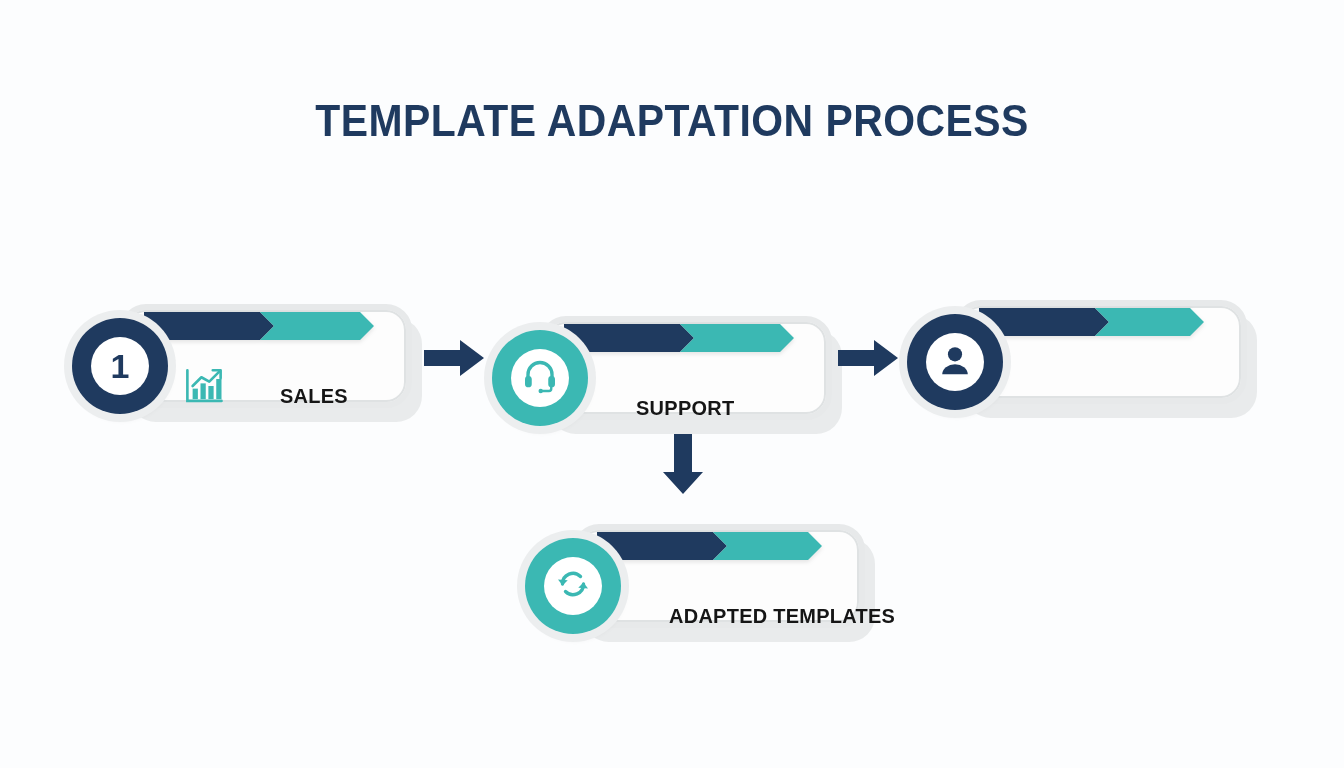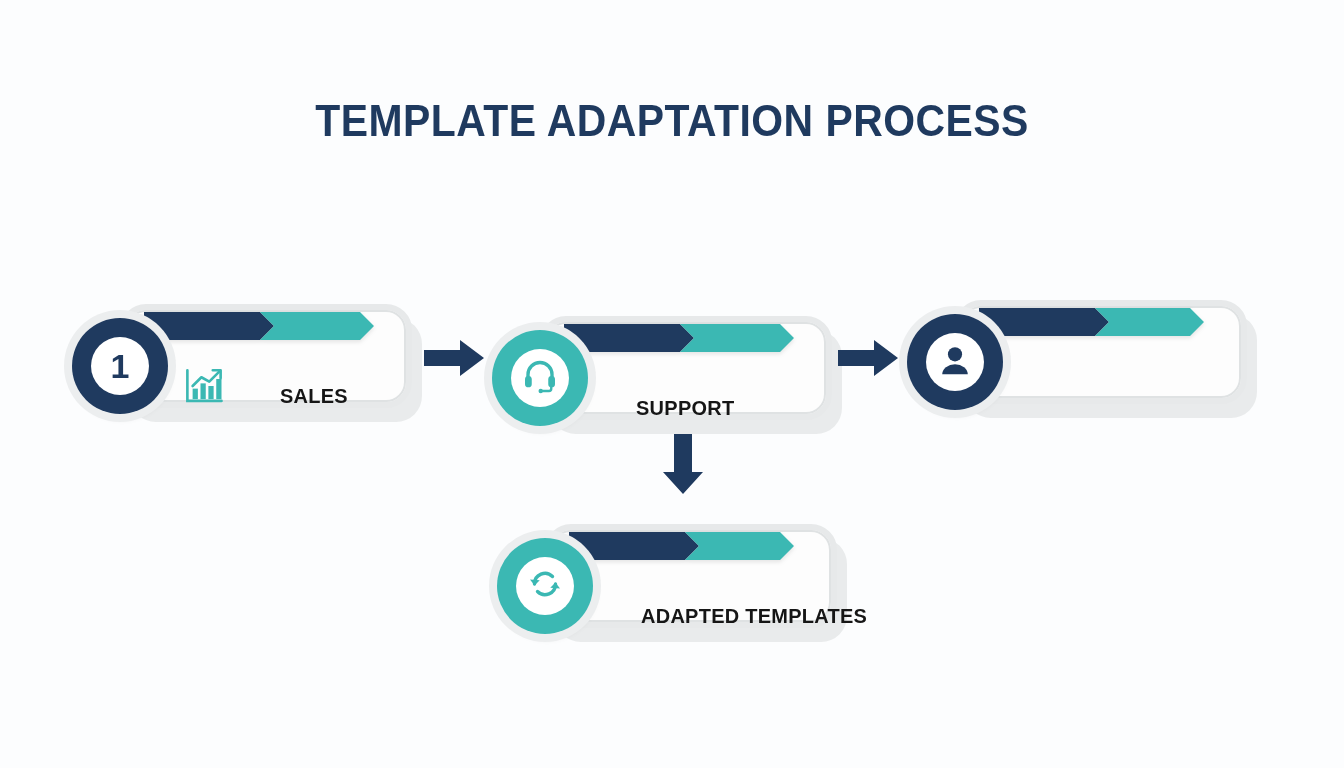--- a/index.html
+++ b/index.html
@@ -170,21 +170,21 @@
     position: absolute;
     width: 44px;
     height: 62px;
     z-index: 3;
   }
 
   
   #card-sales            { left: 120px; top: 304px; }
   #card-support          { left: 540px; top: 316px; }
   #card-hr               { left: 955px; top: 300px; }
-  #card-adapted-templates{ left: 545px; top: 524px; }
+  #card-adapted-templates{ left: 573px; top: 524px; }
 
   #arrow-sales-to-support { left: 424px; top: 338px; }
   #arrow-support-to-hr    { left: 838px; top: 338px; }
   #arrow-support-to-adapted { left: 661px; top: 434px; }
 </style>
 </head>
 <body>
 
 <div id="diagram-title">TEMPLATE ADAPTATION PROCESS</div>
 

